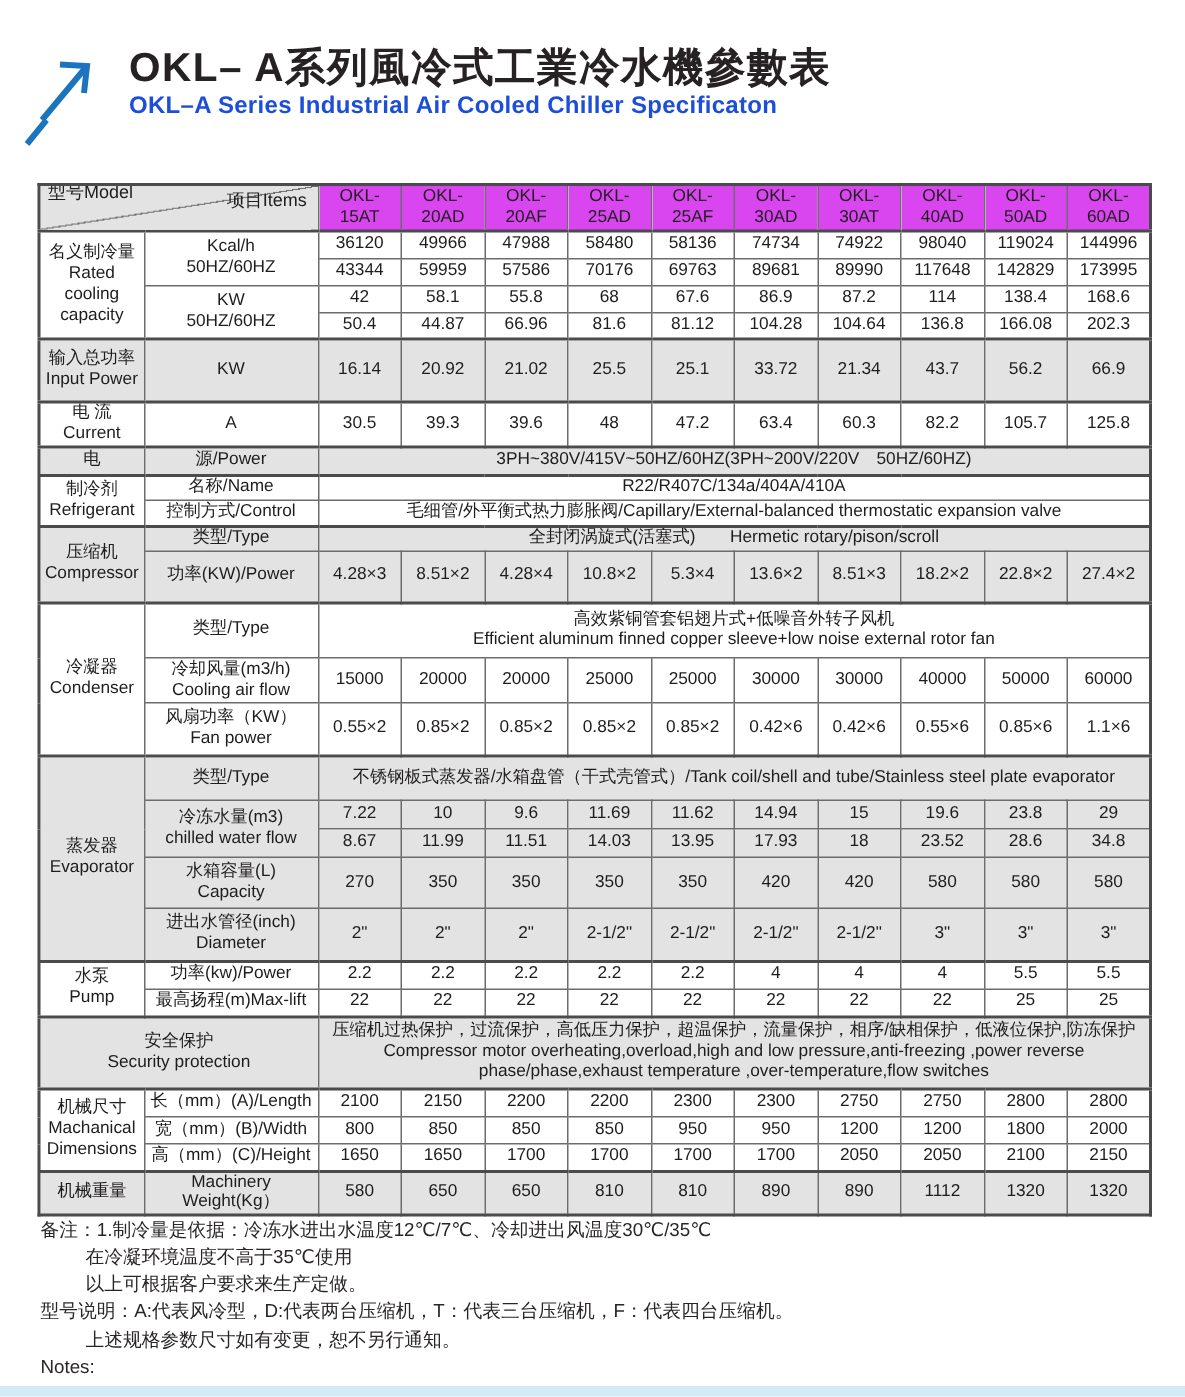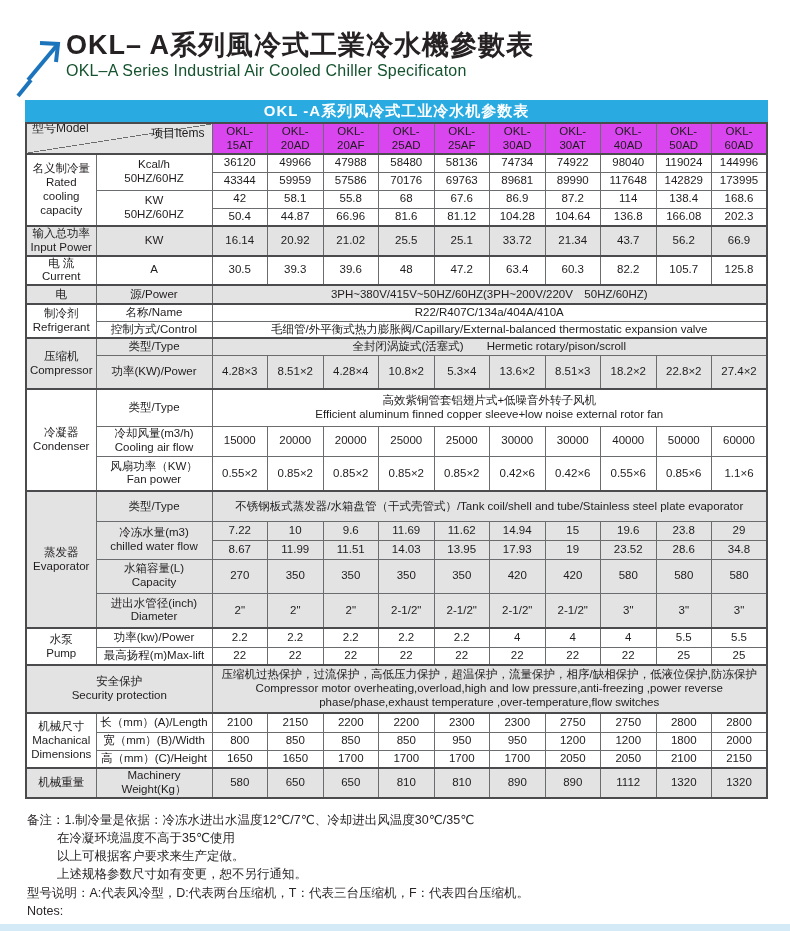--- a/index.html
+++ b/index.html
@@ -6,23 +6,23 @@
   body{
     width:790px;height:931px;background:#ffffff;overflow:hidden;
     font-family:"Liberation Sans","DejaVu Sans",sans-serif;
     color:#231f20;position:relative;
   }
   .page{position:relative;width:790px;height:931px;}
 
   
   .hdr{position:absolute;left:14px;top:30px;display:flex;align-items:flex-start;}
   .logo{width:52px;height:64px;margin-top:4px;}
-  .titles{margin-left:0;}
+  .titles{margin-left:20px;}
   .title-cn{font-size:27px;font-weight:bold;letter-spacing:1px;line-height:1.15;color:#262223;}
-  .title-en{font-size:16px;font-weight:normal;color:#14532d;margin-top:1px;letter-spacing:.2px;}
+  .title-en{font-size:16px;font-weight:bold;color:#1d4ed8;margin-top:1px;letter-spacing:.2px;}
 
   
   .banner{
     position:absolute;left:25px;top:100px;width:743px;height:22px;
     background:#29abe2;color:#ffffff;text-align:center;
     font-size:15px;font-weight:bold;line-height:22px;letter-spacing:1px;
   }
 
   
   .tblwrap{position:absolute;left:25px;top:122px;width:743px;}
@@ -71,21 +71,20 @@
         <path d="M26 9 L44 10 L42 28"></path>
         <path d="M4 62 L17 46"></path>
       </g>
     </svg>
     <div class="titles">
       <div class="title-cn">OKL– A系列風冷式工業冷水機參數表</div>
       <div class="title-en">OKL–A Series Industrial Air Cooled Chiller Specificaton</div>
     </div>
   </div>
 
-  <div class="banner">OKL -A系列风冷式工业冷水机参数表</div>
 
   <div class="tblwrap">
     <table class="spec">
       <colgroup>
         <col style="width:70px">
           <col style="width:116px">
         <col>
           <col>
           <col>
           <col>
@@ -174,21 +173,21 @@
             <td class="val">44.87</td>
             <td class="val">66.96</td>
             <td class="val">81.6</td>
             <td class="val">81.12</td>
             <td class="val">104.28</td>
             <td class="val">104.64</td>
             <td class="val">136.8</td>
             <td class="val">166.08</td>
             <td class="val">202.3</td>
           </tr>
-          <tr class="sec-first" style="height: 29px; padding-left: 32px;">
+          <tr class="sec-first" style="height: 42px; padding-left: 32px;">
             <td class="lab shade" rowspan="1" colspan="1">输入总功率
 Input Power</td>
             <td class="sub shade" rowspan="1">KW</td>
             <td class="val shade">16.14</td>
             <td class="val shade">20.92</td>
             <td class="val shade">21.02</td>
             <td class="val shade">25.5</td>
             <td class="val shade">25.1</td>
             <td class="val shade">33.72</td>
             <td class="val shade">21.34</td>
@@ -300,21 +299,21 @@
             <td class="val shade">23.8</td>
             <td class="val shade">29</td>
           </tr>
           <tr style="height: 19px;">
             <td class="val shade">8.67</td>
             <td class="val shade">11.99</td>
             <td class="val shade">11.51</td>
             <td class="val shade">14.03</td>
             <td class="val shade">13.95</td>
             <td class="val shade">17.93</td>
-            <td class="val shade">19</td>
+            <td class="val shade">18</td>
             <td class="val shade">23.52</td>
             <td class="val shade">28.6</td>
             <td class="val shade">34.8</td>
           </tr>
           <tr style="height: 34px;">
             <td class="sub shade" rowspan="1">水箱容量(L)
 Capacity</td>
             <td class="val shade">270</td>
             <td class="val shade">350</td>
             <td class="val shade">350</td>
@@ -432,20 +431,20 @@
             <td class="val shade">1320</td>
           </tr>
         </tbody>
     </table>
   </div>
 
   <div class="notes">
       <div class="note">备注：1.制冷量是依据：冷冻水进出水温度12℃/7℃、冷却进出风温度30℃/35℃</div>
       <div class="note ind">在冷凝环境温度不高于35℃使用</div>
       <div class="note ind">以上可根据客户要求来生产定做。</div>
+      <div class="note">型号说明：A:代表风冷型，D:代表两台压缩机，T：代表三台压缩机，F：代表四台压缩机。</div>
       <div class="note ind">上述规格参数尺寸如有变更，恕不另行通知。</div>
-      <div class="note">型号说明：A:代表风冷型，D:代表两台压缩机，T：代表三台压缩机，F：代表四台压缩机。</div>
       <div class="note">Notes:</div>
     </div>
 
   <div class="bottom-strip"></div>
 
 </div>
 
 </body></html>

